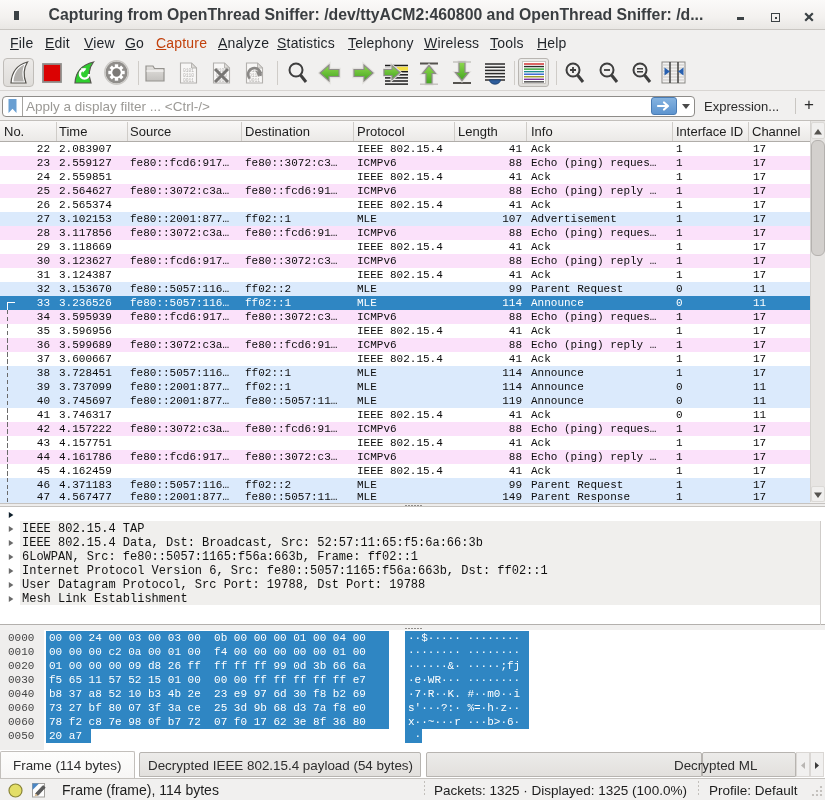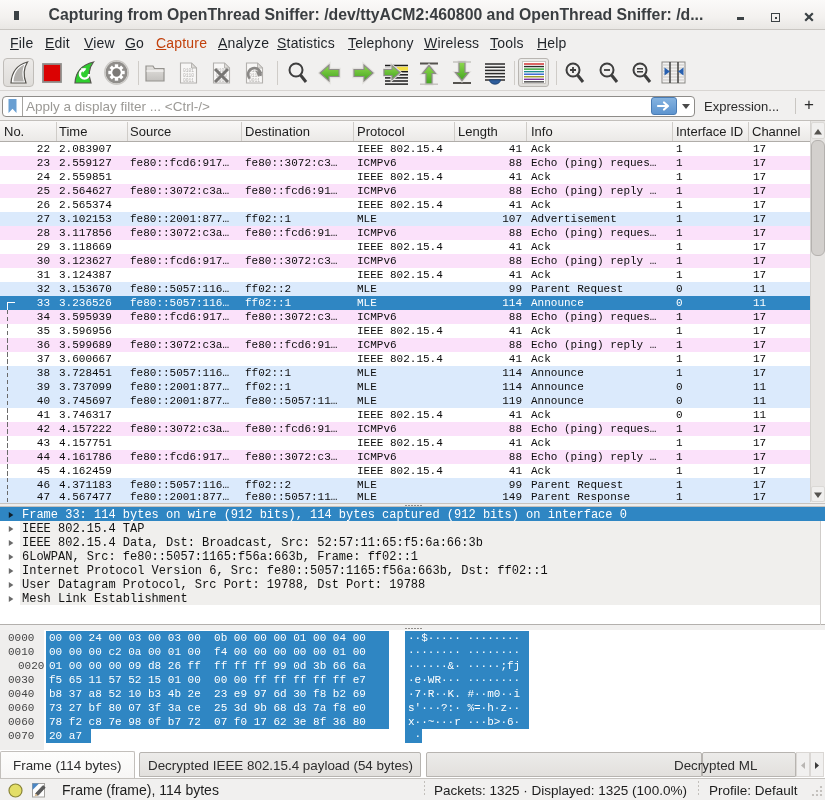--- a/index.html
+++ b/index.html
@@ -292,21 +292,20 @@
 <div class="abs" style="left:811px;top:122px;width:14px;height:17px;background:#f0efee;border:1px solid #dbd9d6;border-radius:2px"></div>
 <svg class="abs" style="left:813px;top:128px" width="10" height="8" viewBox="0 0 10 8">
       <path d="M5 1 L9 6.5 L1 6.5 Z" fill="#55534f"></path>
     </svg>
 <div class="abs" style="left:811px;top:140px;width:14px;height:116px;background:#d3d0cd;border:1px solid #b4b1ae;border-radius:6px"></div>
 <div class="abs" style="left:811px;top:486px;width:14px;height:16px;background:#f0efee;border:1px solid #dbd9d6;border-radius:2px"></div>
 <svg class="abs" style="left:813px;top:491px" width="10" height="8" viewBox="0 0 10 8">
       <path d="M1 1.5 L9 1.5 L5 7 Z" fill="#55534f"></path>
     </svg>
 <div class="abs" style="left:0;top:506px;width:825px;height:119px;background:#ffffff;border-top:1px solid #c5c2be;border-bottom:1px solid #b3b0ad"></div>
-<div class="abs mono" style="left:0;top:507px;width:825px;height:14px;background:#2f86c3;color:#fff;font-size:12px"><span class="abs" style="left:22px;top:1px">Frame 33: 114 bytes on wire (912 bits), 114 bytes captured (912 bits) on interface 0</span></div>
 <svg class="abs" style="left:8px;top:511px" width="6" height="8" viewBox="0 0 6 8">
       <path d="M0.8 1 L5.4 4 L0.8 7 Z" fill="#10202c"></path>
     </svg>
 <div class="abs" style="left:20px;top:521px;width:800px;height:14px;background:#f0efed"></div>
     <div class="abs mono" style="left:22px;top:522px;color:#111;font-size:12px">IEEE 802.15.4 TAP</div>
     <svg class="abs" style="left:8px;top:525px" width="6" height="8" viewBox="0 0 6 8">
       <path d="M0.8 1 L5.4 4 L0.8 7 Z" fill="#6b6b6b"></path>
     </svg>
 
 <div class="abs" style="left:20px;top:535px;width:800px;height:14px;background:#f0efed"></div>
@@ -349,21 +348,21 @@
     <div class="abs mono" style="left:8px;top:632px;color:#454545">0000</div>
     <div class="abs mono" style="left:49px;top:632px;color:#fff">00 00 24 00 03 00 03 00  0b 00 00 00 01 00 04 00</div>
     <div class="abs mono" style="left:408px;top:632px;color:#fff">··$····· ········</div>
 <div class="abs" style="left:46px;top:645px;width:343px;height:14px;background:#2f86c3"></div>
     <div class="abs" style="left:405px;top:645px;width:124px;height:14px;background:#2f86c3"></div>
     <div class="abs mono" style="left:8px;top:646px;color:#454545">0010</div>
     <div class="abs mono" style="left:49px;top:646px;color:#fff">00 00 00 c2 0a 00 01 00  f4 00 00 00 00 00 01 00</div>
     <div class="abs mono" style="left:408px;top:646px;color:#fff">········ ········</div>
 <div class="abs" style="left:46px;top:659px;width:343px;height:14px;background:#2f86c3"></div>
     <div class="abs" style="left:405px;top:659px;width:124px;height:14px;background:#2f86c3"></div>
-    <div class="abs mono" style="left:18px;top:660px;color:#454545">0020</div>
+    <div class="abs mono" style="left:8px;top:660px;color:#454545">0020</div>
     <div class="abs mono" style="left:49px;top:660px;color:#fff">01 00 00 00 09 d8 26 ff  ff ff ff 99 0d 3b 66 6a</div>
     <div class="abs mono" style="left:408px;top:660px;color:#fff">······&amp;· ·····;fj</div>
 <div class="abs" style="left:46px;top:673px;width:343px;height:14px;background:#2f86c3"></div>
     <div class="abs" style="left:405px;top:673px;width:124px;height:14px;background:#2f86c3"></div>
     <div class="abs mono" style="left:8px;top:674px;color:#454545">0030</div>
     <div class="abs mono" style="left:49px;top:674px;color:#fff">f5 65 11 57 52 15 01 00  00 00 ff ff ff ff ff e7</div>
     <div class="abs mono" style="left:408px;top:674px;color:#fff">·e·WR··· ········</div>
 <div class="abs" style="left:46px;top:687px;width:343px;height:14px;background:#2f86c3"></div>
     <div class="abs" style="left:405px;top:687px;width:124px;height:14px;background:#2f86c3"></div>
     <div class="abs mono" style="left:8px;top:688px;color:#454545">0040</div>
@@ -374,21 +373,21 @@
     <div class="abs mono" style="left:8px;top:702px;color:#454545">0060</div>
     <div class="abs mono" style="left:49px;top:702px;color:#fff">73 27 bf 80 07 3f 3a ce  25 3d 9b 68 d3 7a f8 e0</div>
     <div class="abs mono" style="left:408px;top:702px;color:#fff">s'···?:· %=·h·z··</div>
 <div class="abs" style="left:46px;top:715px;width:343px;height:14px;background:#2f86c3"></div>
     <div class="abs" style="left:405px;top:715px;width:124px;height:14px;background:#2f86c3"></div>
     <div class="abs mono" style="left:8px;top:716px;color:#454545">0060</div>
     <div class="abs mono" style="left:49px;top:716px;color:#fff">78 f2 c8 7e 98 0f b7 72  07 f0 17 62 3e 8f 36 80</div>
     <div class="abs mono" style="left:408px;top:716px;color:#fff">x··~···r ···b&gt;·6·</div>
 <div class="abs" style="left:46px;top:729px;width:45px;height:14px;background:#2f86c3"></div>
     <div class="abs" style="left:405px;top:729px;width:17px;height:14px;background:#2f86c3"></div>
-    <div class="abs mono" style="left:8px;top:730px;color:#454545">0070</div>
+    <div class="abs mono" style="left:8px;top:730px;color:#454545">0050</div>
     <div class="abs mono" style="left:49px;top:730px;color:#fff">20 a7</div>
     <div class="abs mono" style="left:408px;top:730px;color:#fff">&nbsp;·</div>
 <div class="abs" style="left:0;top:750px;width:825px;height:28px;background:#ffffff"></div>
 <div class="abs" style="left:0;top:751px;width:135px;height:27px;background:linear-gradient(#fdfdfc,#f7f6f5);border:1px solid #c2bfbb;border-bottom:none;border-top-left-radius:2px;border-top-right-radius:2px"></div>
 <div class="abs" style="left:13px;top:758px;font-size:13.4px;color:#2d2d2d">Frame (114 bytes)</div>
 <div class="abs" style="left:139px;top:752px;width:282px;height:25px;background:linear-gradient(#ecebe9,#e2e0dd);border:1px solid #b7b4b0;border-top-left-radius:2px;border-top-right-radius:2px"></div>
 <div class="abs" style="left:148px;top:758px;font-size:13.4px;color:#2d2d2d">Decrypted IEEE 802.15.4 payload (54 bytes)</div>
 <div class="abs" style="left:426px;top:752px;width:276px;height:25px;background:linear-gradient(#ecebe9,#e2e0dd);border:1px solid #b7b4b0;border-top-left-radius:2px;border-top-right-radius:2px"></div>
 <div class="abs" style="left:702px;top:752px;width:94px;height:25px;background:linear-gradient(#ecebe9,#e2e0dd);border:1px solid #b7b4b0;border-top-left-radius:2px;border-top-right-radius:2px"></div>
 <div class="abs" style="left:674px;top:758px;font-size:13.4px;color:#2d2d2d">Decrypted ML</div>

